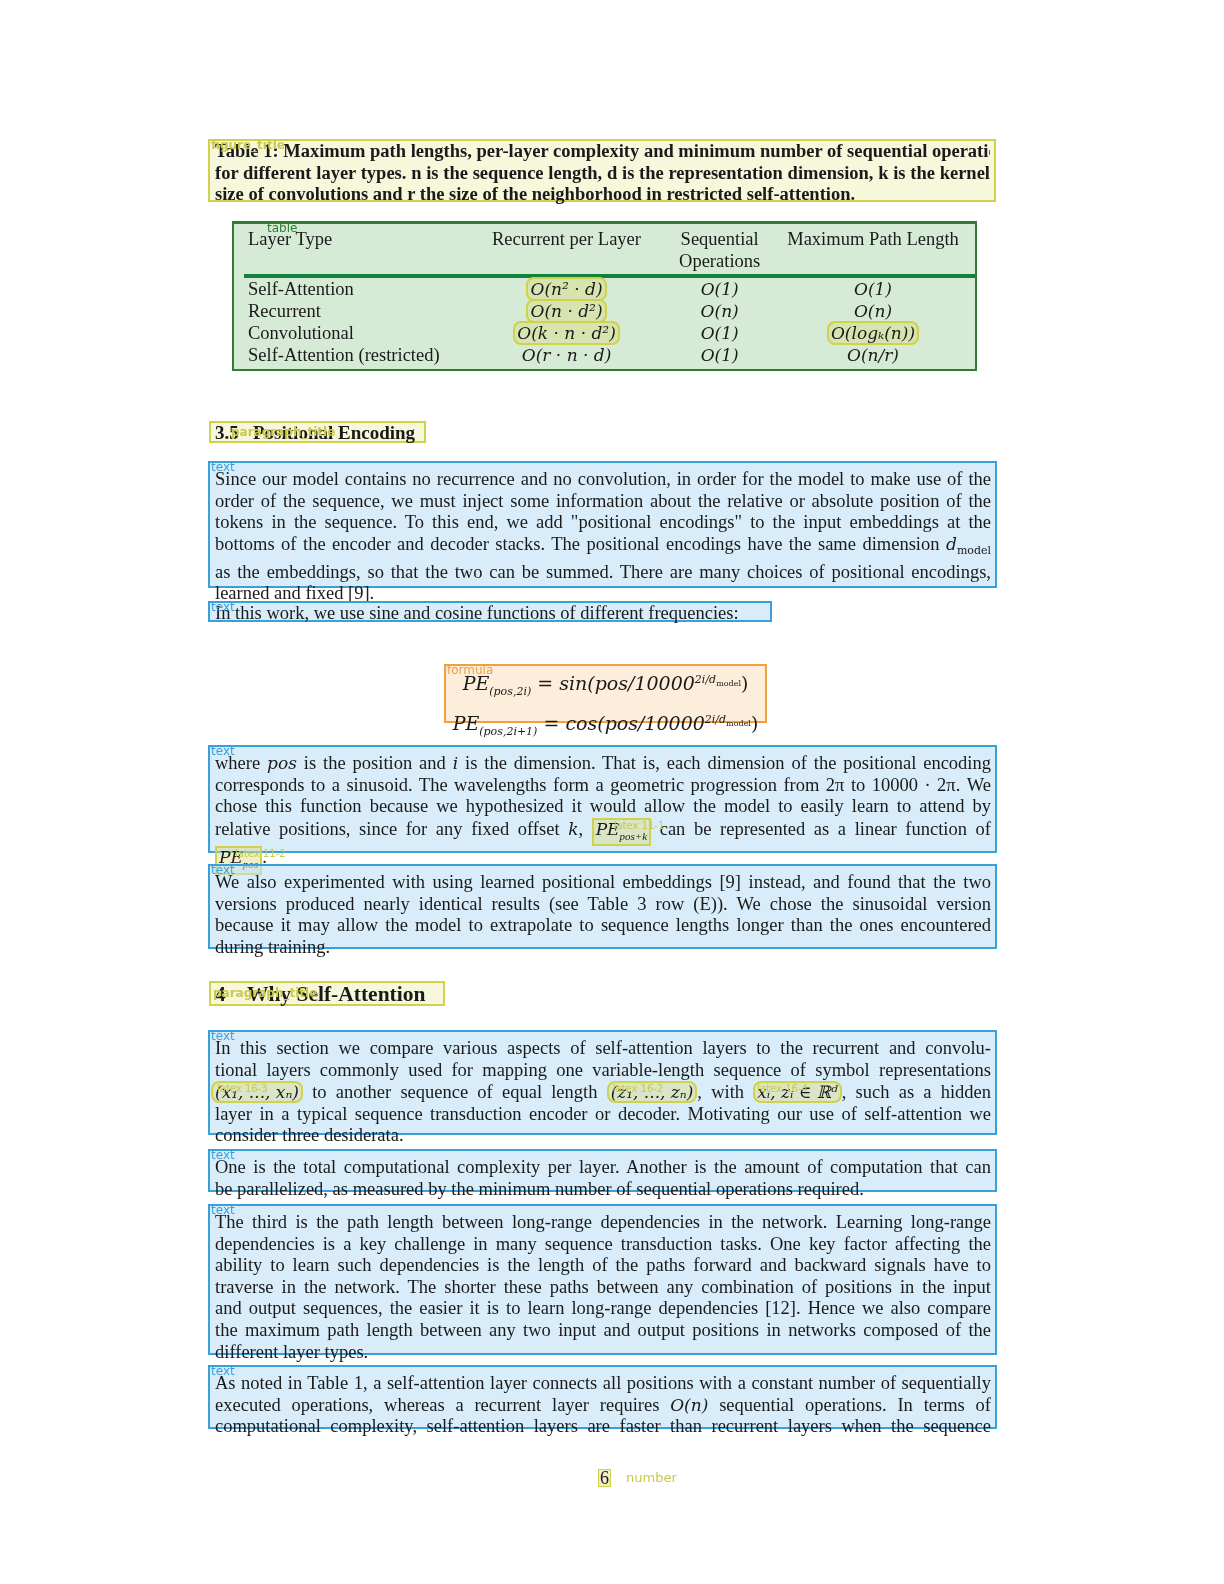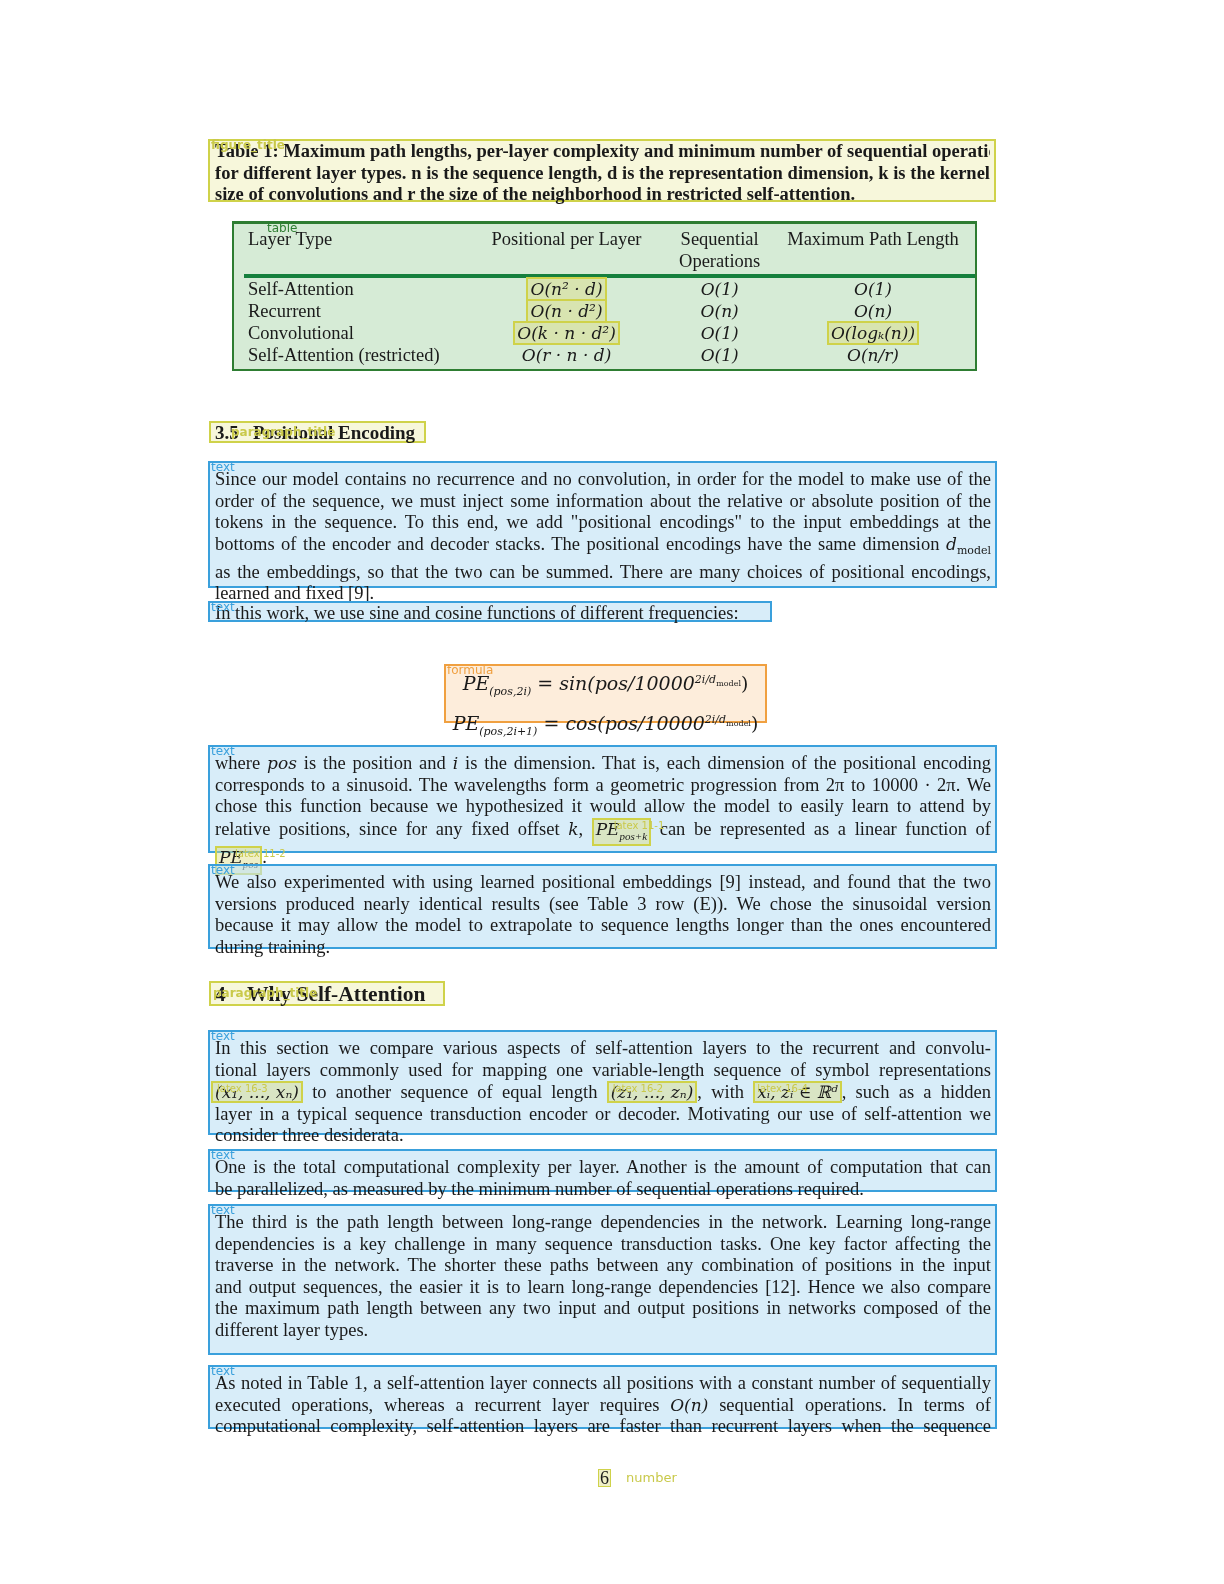--- a/index.html
+++ b/index.html
@@ -16,21 +16,21 @@
   .box-table .region-label { color: #2e7d32; padding-left: 32px; }
   .box-formula { background: rgba(253, 232, 210, 0.8); border: 2px solid #f0a040; }
   .box-formula .region-label { color: #f0a040; }
   .box-inline { background: rgba(220, 220, 130, 0.45); border: 2px solid #cfd24a; }
   .box-inline .region-label { color: #c9c94a; font-size: 10px; }
 
   .para { font-size: 18.5px; line-height: 21.6px; text-align: justify; padding: 6px 4px 0 5px;
           white-space: normal; }
   .para .ln { display: block; text-align-last: justify; white-space: nowrap; overflow: hidden; }
   .para .ln.last { text-align-last: left; }
-  .m { font-family: "DejaVu Serif", serif; font-style: italic; font-size: 17px; }
+  .m { font-family: "DejaVu Serif", serif; font-style: italic; font-size: 17px; border-radius: 8px; }
   .mr { font-family: "DejaVu Serif", serif; font-size: 17px; }
   sub, sup { font-size: 11px; }
 
   .heading { font-weight: bold; font-size: 19px; padding: 0 4px; line-height: 20px; }
   .heading-big { font-weight: bold; font-size: 21.5px; padding: 0 4px; line-height: 22px; }
   .sec-num { display: inline-block; }
 
   table.t1 { position: absolute; left: 10px; top: 4px; border-collapse: collapse;
              font-size: 18.5px; line-height: 22px; }
   table.t1 th { font-weight: normal; vertical-align: top; padding: 0 8px 2px 4px; }
@@ -54,21 +54,21 @@
     <span class="ln last">size of convolutions and r the size of the neighborhood in restricted self-attention.</span>
   </div>
 </div>
 
 <div class="abs box-table" style="left:232px; top:221px; width:745px; height:150px; border-top-width:3px;">
   <span class="region-label">table</span>
   <table class="t1">
     <thead>
       <tr>
         <th class="l" style="width:215px;">Layer Type</th>
-        <th class="c" style="width:190px;">Positional per Layer</th>
+        <th class="c" style="width:190px;">Recurrent per Layer</th>
         <th class="c" style="width:95px;">
           <span>Sequential</span><br>
           <span>Operations</span>
         </th>
         <th class="c" style="width:190px;">Maximum Path Length</th>
       </tr>
     </thead>
     <tbody>
       <tr>
         <td class="l">Self-Attention</td>
@@ -177,20 +177,21 @@
     <span class="ln">One is the total computational complexity per layer. Another is the amount of computation that can</span>
     <span class="ln last">be parallelized, as measured by the minimum number of sequential operations required.</span>
   </div>
 </div>
 
 <div class="abs box-text" style="left:208px; top:1204px; width:789px; height:151px;">
   <span class="region-label">text</span>
   <div class="para">
     <span class="ln">The third is the path length between long-range dependencies in the network. Learning long-range</span>
     <span class="ln">dependencies is a key challenge in many sequence transduction tasks. One key factor affecting the</span>
+    <span class="ln">ability to learn such dependencies is the length of the paths forward and backward signals have to</span>
     <span class="ln">traverse in the network. The shorter these paths between any combination of positions in the input</span>
     <span class="ln">and output sequences, the easier it is to learn long-range dependencies [12]. Hence we also compare</span>
     <span class="ln">the maximum path length between any two input and output positions in networks composed of the</span>
     <span class="ln last">different layer types.</span>
   </div>
 </div>
 
 <div class="abs box-text" style="left:208px; top:1365px; width:789px; height:64px;">
   <span class="region-label">text</span>
   <div class="para">

